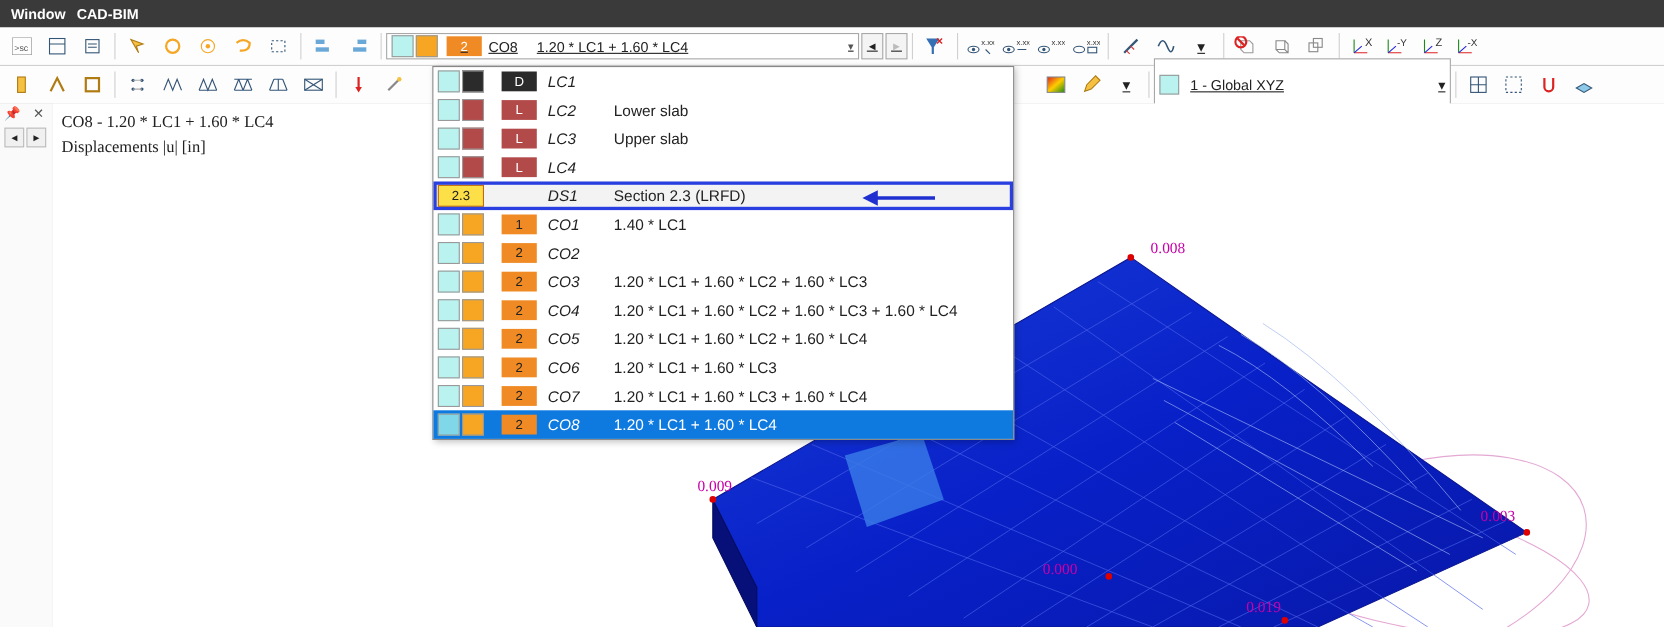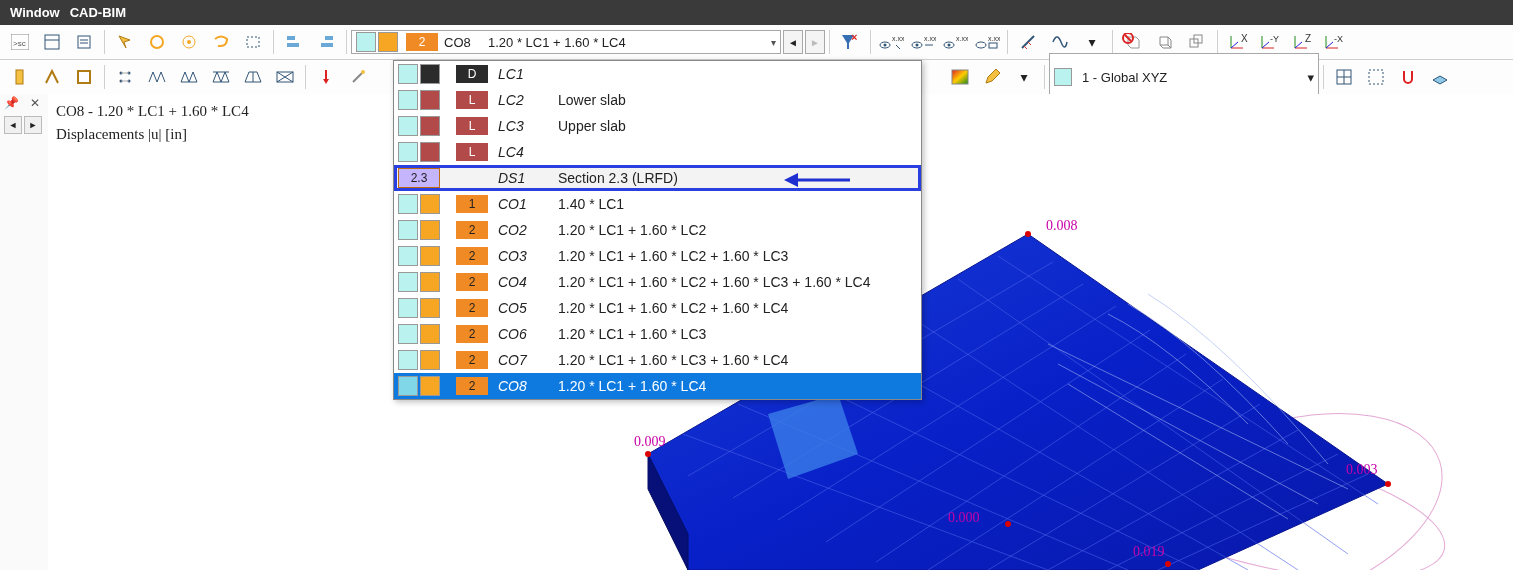--- a/index.html
+++ b/index.html
@@ -1,18 +1,18 @@
 <!DOCTYPE html>
 <html><head>
 <meta charset="utf-8">
 <style>
   html,body{margin:0;padding:0;font-family:"Segoe UI",Arial,sans-serif;font-size:14px;color:#222;background:#fff;overflow:hidden;}
   .titlebar{height:25px;background:#3a3a3a;color:#fff;display:flex;align-items:center;padding:0 10px;font-size:13px;}
   .titlebar span{margin-right:10px;font-weight:bold;}
-  .toolbar{height:34px;background:#fdfdfd;border-bottom:1px solid #d0d0d0;display:flex;align-items:center;padding:0 4px;}
+  .toolbar{height:34px;background:#fdfdfd;border-bottom:1px solid #d0d0d0;display:flex;align-items:center;padding:0 4px;text-decoration:underline;}
   .toolbar.second{height:34px;}
   .tbtn{width:26px;height:26px;margin:0 2px;display:flex;align-items:center;justify-content:center;border:1px solid transparent;border-radius:2px;}
   .sep{width:1px;height:24px;background:#d0d0d0;margin:0 4px;}
   .combo{height:22px;border:1px solid #a8a8a8;background:#fff;display:flex;align-items:center;padding:0 4px;font-size:13px;position:relative;}
   .combo .chev{margin-left:auto;font-size:10px;color:#555;}
   .swatch{width:18px;height:18px;display:inline-block;margin-right:2px;border:1px solid #999;}
   .swatch.cyan{background:#b9f2ef;}
   .swatch.orange{background:#f6a623;}
   .badge{min-width:24px;height:18px;display:inline-flex;align-items:center;justify-content:center;color:#fff;font-size:12px;padding:0 4px;}
   .badge.orange{background:#f08a24;}
@@ -463,21 +463,21 @@
         <span class="swatch" style="background: rgb(185, 242, 239);"></span>
         <span class="swatch" style="background: rgb(178, 74, 74);"></span>
       </div>
       <div class="cell-badge">
         <span class="badge red">L</span>
       </div>
       <div class="cell-code">LC4</div>
     </div>
     <div class="dd-row highlighted">
       <div class="cell-sw">
-        <span style="background: #c4b5fd; color: rgb(34, 34, 34); min-width: 40px; height: 18px; display: inline-flex; align-items: center; justify-content: center; font-size: 12px; border: 1px solid rgb(192, 106, 16);">2.3</span>
+        <span style="background: #fde047; color: rgb(34, 34, 34); min-width: 40px; height: 18px; display: inline-flex; align-items: center; justify-content: center; font-size: 12px; border: 1px solid rgb(192, 106, 16);">2.3</span>
       </div>
       <div class="cell-badge"></div>
       <div class="cell-code">DS1</div>
       <div class="cell-desc">Section 2.3 (LRFD)</div>
     </div>
     <div class="dd-row">
       <div class="cell-sw">
         <span class="swatch" style="background: rgb(185, 242, 239);"></span>
         <span class="swatch" style="background: rgb(246, 166, 35);"></span>
       </div>
@@ -489,21 +489,20 @@
     </div>
     <div class="dd-row">
       <div class="cell-sw">
         <span class="swatch" style="background: rgb(185, 242, 239);"></span>
         <span class="swatch" style="background: rgb(246, 166, 35);"></span>
       </div>
       <div class="cell-badge">
         <span class="badge orange" style="color: rgb(34, 34, 34);">2</span>
       </div>
       <div class="cell-code">CO2</div>
-      <div class="cell-desc">1.20 * LC1 + 1.60 * LC2</div>
     </div>
     <div class="dd-row">
       <div class="cell-sw">
         <span class="swatch" style="background: rgb(185, 242, 239);"></span>
         <span class="swatch" style="background: rgb(246, 166, 35);"></span>
       </div>
       <div class="cell-badge">
         <span class="badge orange" style="color: rgb(34, 34, 34);">2</span>
       </div>
       <div class="cell-code">CO3</div>

